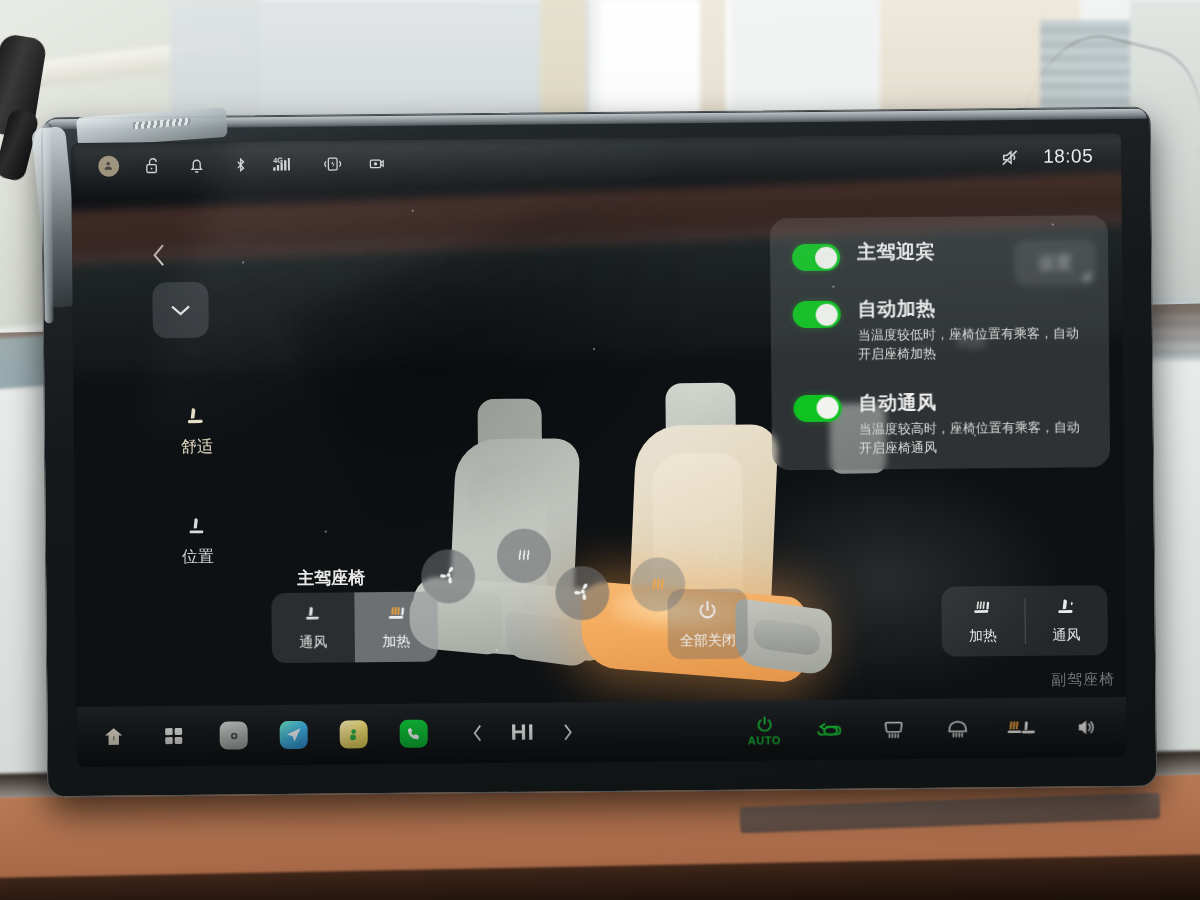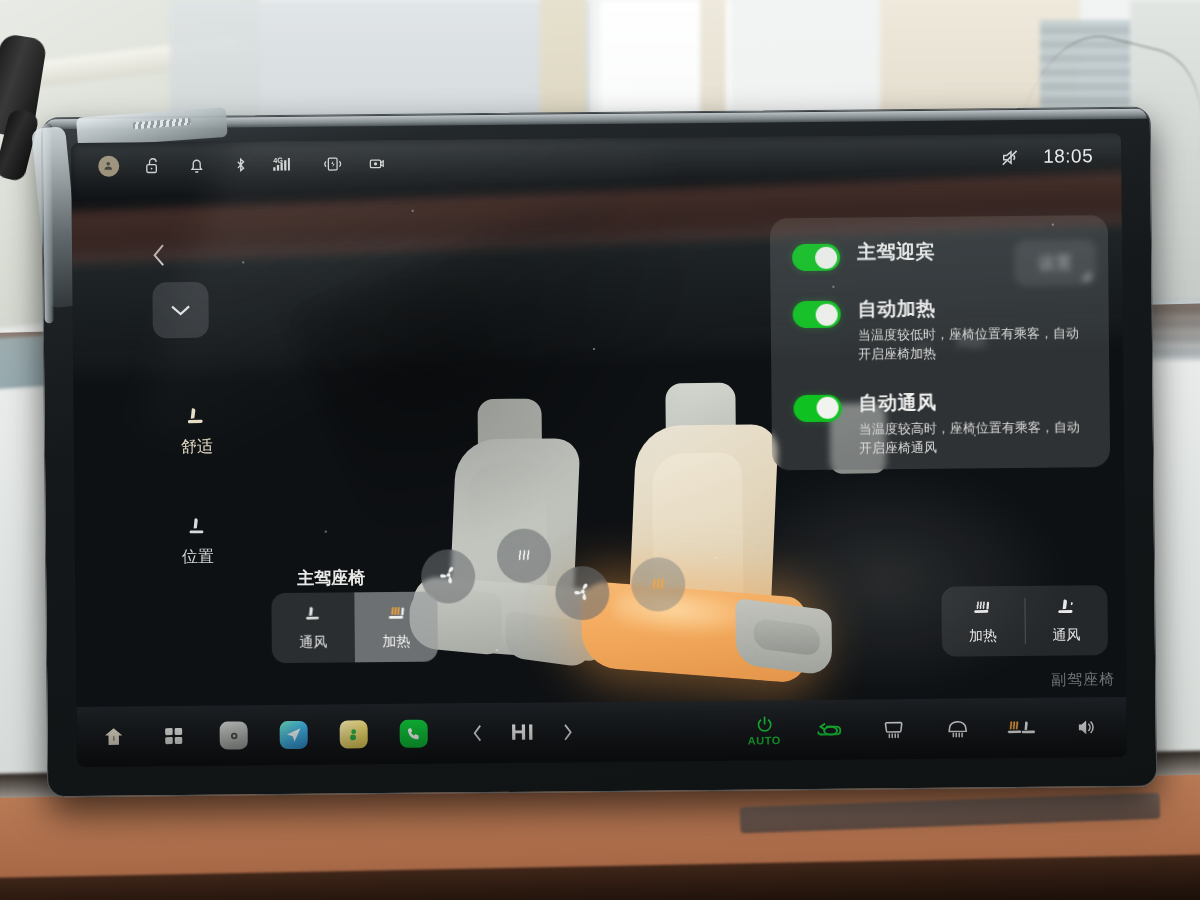--- a/index.html
+++ b/index.html
@@ -642,20 +642,29 @@
                 <path d="M15.7 11.5c1.2-1-.8-2.3.4-3.4 1.1-1.2-.3-2.2.4-3.2"></path>
               </g>
               <path d="M7.3 13.6h12.3c1 0 1.6.6 1.5 1.5-.1.9-.8 1.5-1.8 1.5H7.2c-1 0-1.5-.6-1.5-1.5s.6-1.5 1.6-1.5z" fill="#eeefee"></path>
               <path d="M20.2 4.5c1.3-.2 2 .6 1.9 1.8l-.7 6.6-2.5.2.6-7c.1-.8.3-1.5.7-1.6z" fill="#eeefee"></path>
             </svg>
           </span>
           <span>加热</span>
         </div>
       </div>
 
+      <div class="alloff">
+        <span>
+          <svg width="24" height="24" viewBox="0 0 24 24" fill="none" stroke="#eceded" stroke-width="1.8" stroke-linecap="round">
+            <path d="M7.2 6.4a7 7 0 1 0 9.6 0"></path>
+            <path d="M12 3v8"></path>
+          </svg>
+        </span>
+        <span>全部关闭</span>
+      </div>
 
       <div class="rpair">
         <div class="rpair-item">
           <span>
             <svg width="26" height="23" viewBox="0 0 28 24">
               <g stroke="#e8e9e8" stroke-width="1.7" fill="none" stroke-linecap="round">
                 <path d="M8.5 11.3c1.2-1-.8-2.2.4-3.3 1.1-1.1-.3-2.1.4-3.1"></path>
                 <path d="M11.7 11.3c1.2-1-.8-2.2.4-3.3 1.1-1.1-.3-2.1.4-3.1"></path>
                 <path d="M14.9 11.3c1.2-1-.8-2.2.4-3.3 1.1-1.1-.3-2.1.4-3.1"></path>
               </g>

